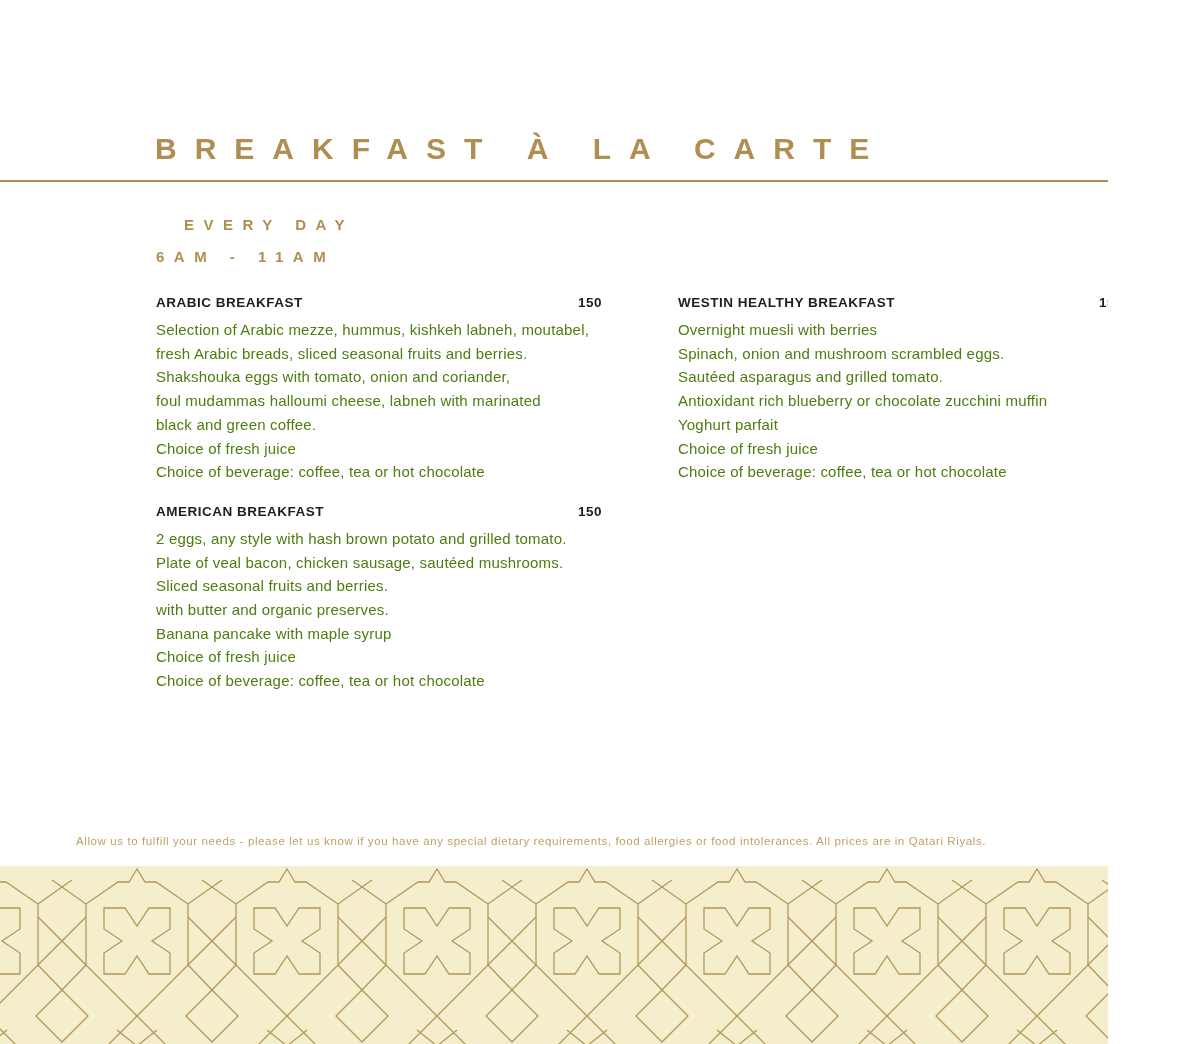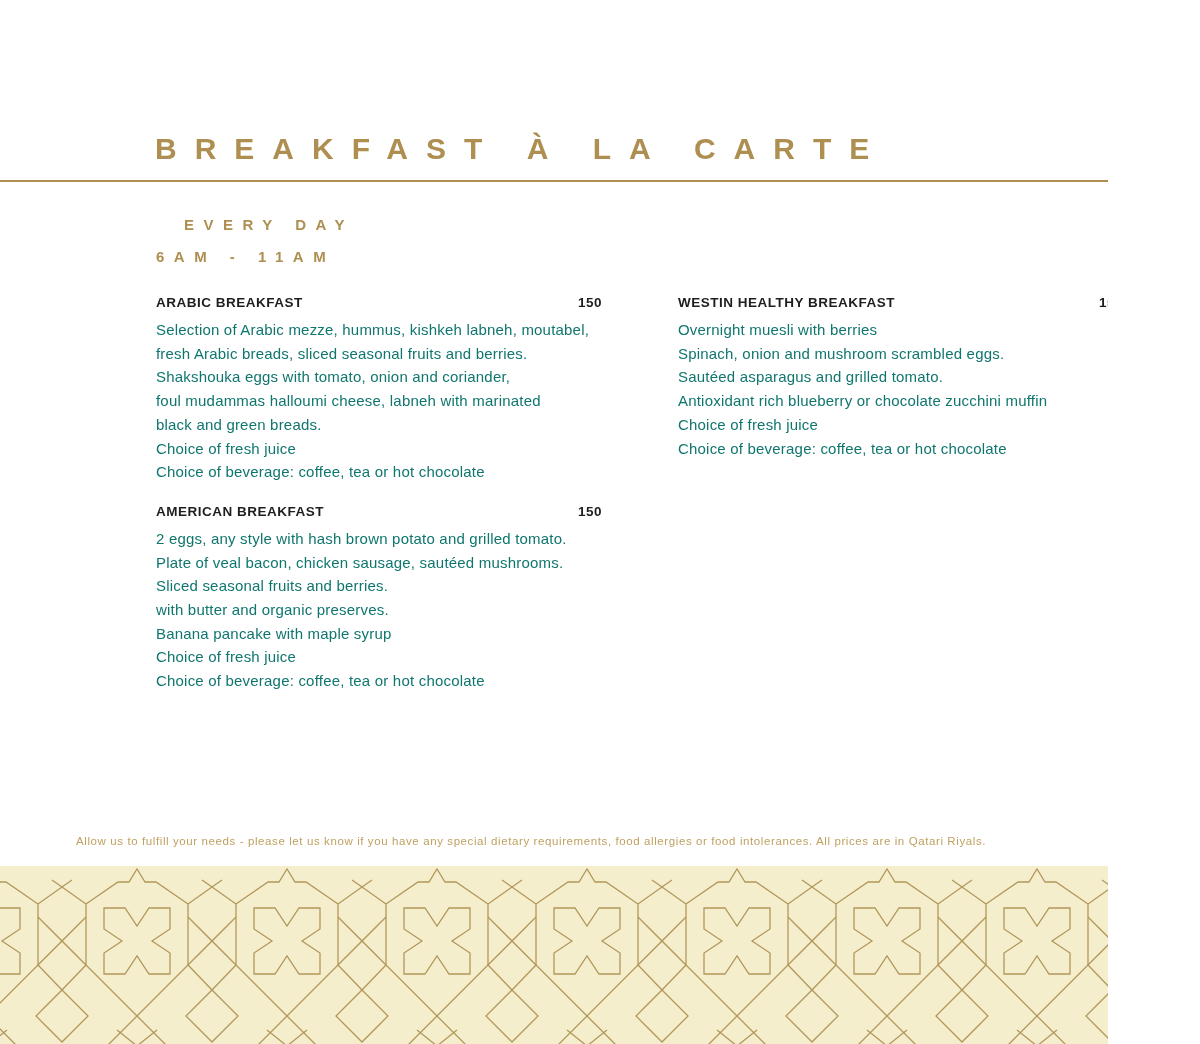--- a/index.html
+++ b/index.html
@@ -65,21 +65,21 @@
   .sec-price {
     font-size: 13.5px;
     font-weight: bold;
     letter-spacing: 0.5px;
     color: #1e1e1e;
   }
   .sec-lines .line {
     font-size: 15px;
     line-height: 23.7px;
     letter-spacing: 0.2px;
-    color: #0f766e;
+    color: #4d7c0f;
     white-space: nowrap;
   }
   .footer-note {
     position: absolute;
     left: 76px; top: 835px;
     width: 1124px;
     text-align: left;
     font-size: 11.5px;
     letter-spacing: 0.6px;
     color: #bfa162;
@@ -107,21 +107,21 @@
     <section class="menu-section">
       <div class="sec-head">
         <span class="sec-name">ARABIC BREAKFAST</span>
         <span class="sec-price">150</span>
       </div>
       <div class="sec-lines">
           <div class="line">Selection of Arabic mezze, hummus, kishkeh labneh, moutabel,</div>
           <div class="line">fresh Arabic breads, sliced seasonal fruits and berries.</div>
           <div class="line">Shakshouka eggs with tomato, onion and coriander,</div>
           <div class="line">foul mudammas halloumi cheese, labneh with marinated</div>
-          <div class="line">black and green breads.</div>
+          <div class="line">black and green coffee.</div>
           <div class="line">Choice of fresh juice</div>
           <div class="line">Choice of beverage: coffee, tea or hot chocolate</div>
         </div>
     </section>
     <section class="menu-section">
       <div class="sec-head">
         <span class="sec-name">AMERICAN BREAKFAST</span>
         <span class="sec-price">150</span>
       </div>
       <div class="sec-lines">
@@ -140,20 +140,21 @@
     <section class="menu-section">
       <div class="sec-head">
         <span class="sec-name">WESTIN HEALTHY BREAKFAST</span>
         <span class="sec-price">150</span>
       </div>
       <div class="sec-lines">
           <div class="line">Overnight muesli with berries</div>
           <div class="line">Spinach, onion and mushroom scrambled eggs.</div>
           <div class="line">Sautéed asparagus and grilled tomato.</div>
           <div class="line">Antioxidant rich blueberry or chocolate zucchini muffin</div>
+          <div class="line">Yoghurt parfait</div>
           <div class="line">Choice of fresh juice</div>
           <div class="line">Choice of beverage: coffee, tea or hot chocolate</div>
         </div>
     </section>
   </div>
 
   <div class="footer-note">Allow us to fulfill your needs - please let us know if you have any special dietary requirements, food allergies or food intolerances. All prices are in Qatari Riyals.</div>
 
   <div class="pattern-band">
     <svg width="1200" height="178" viewBox="0 0 1200 178" xmlns="http://www.w3.org/2000/svg">

